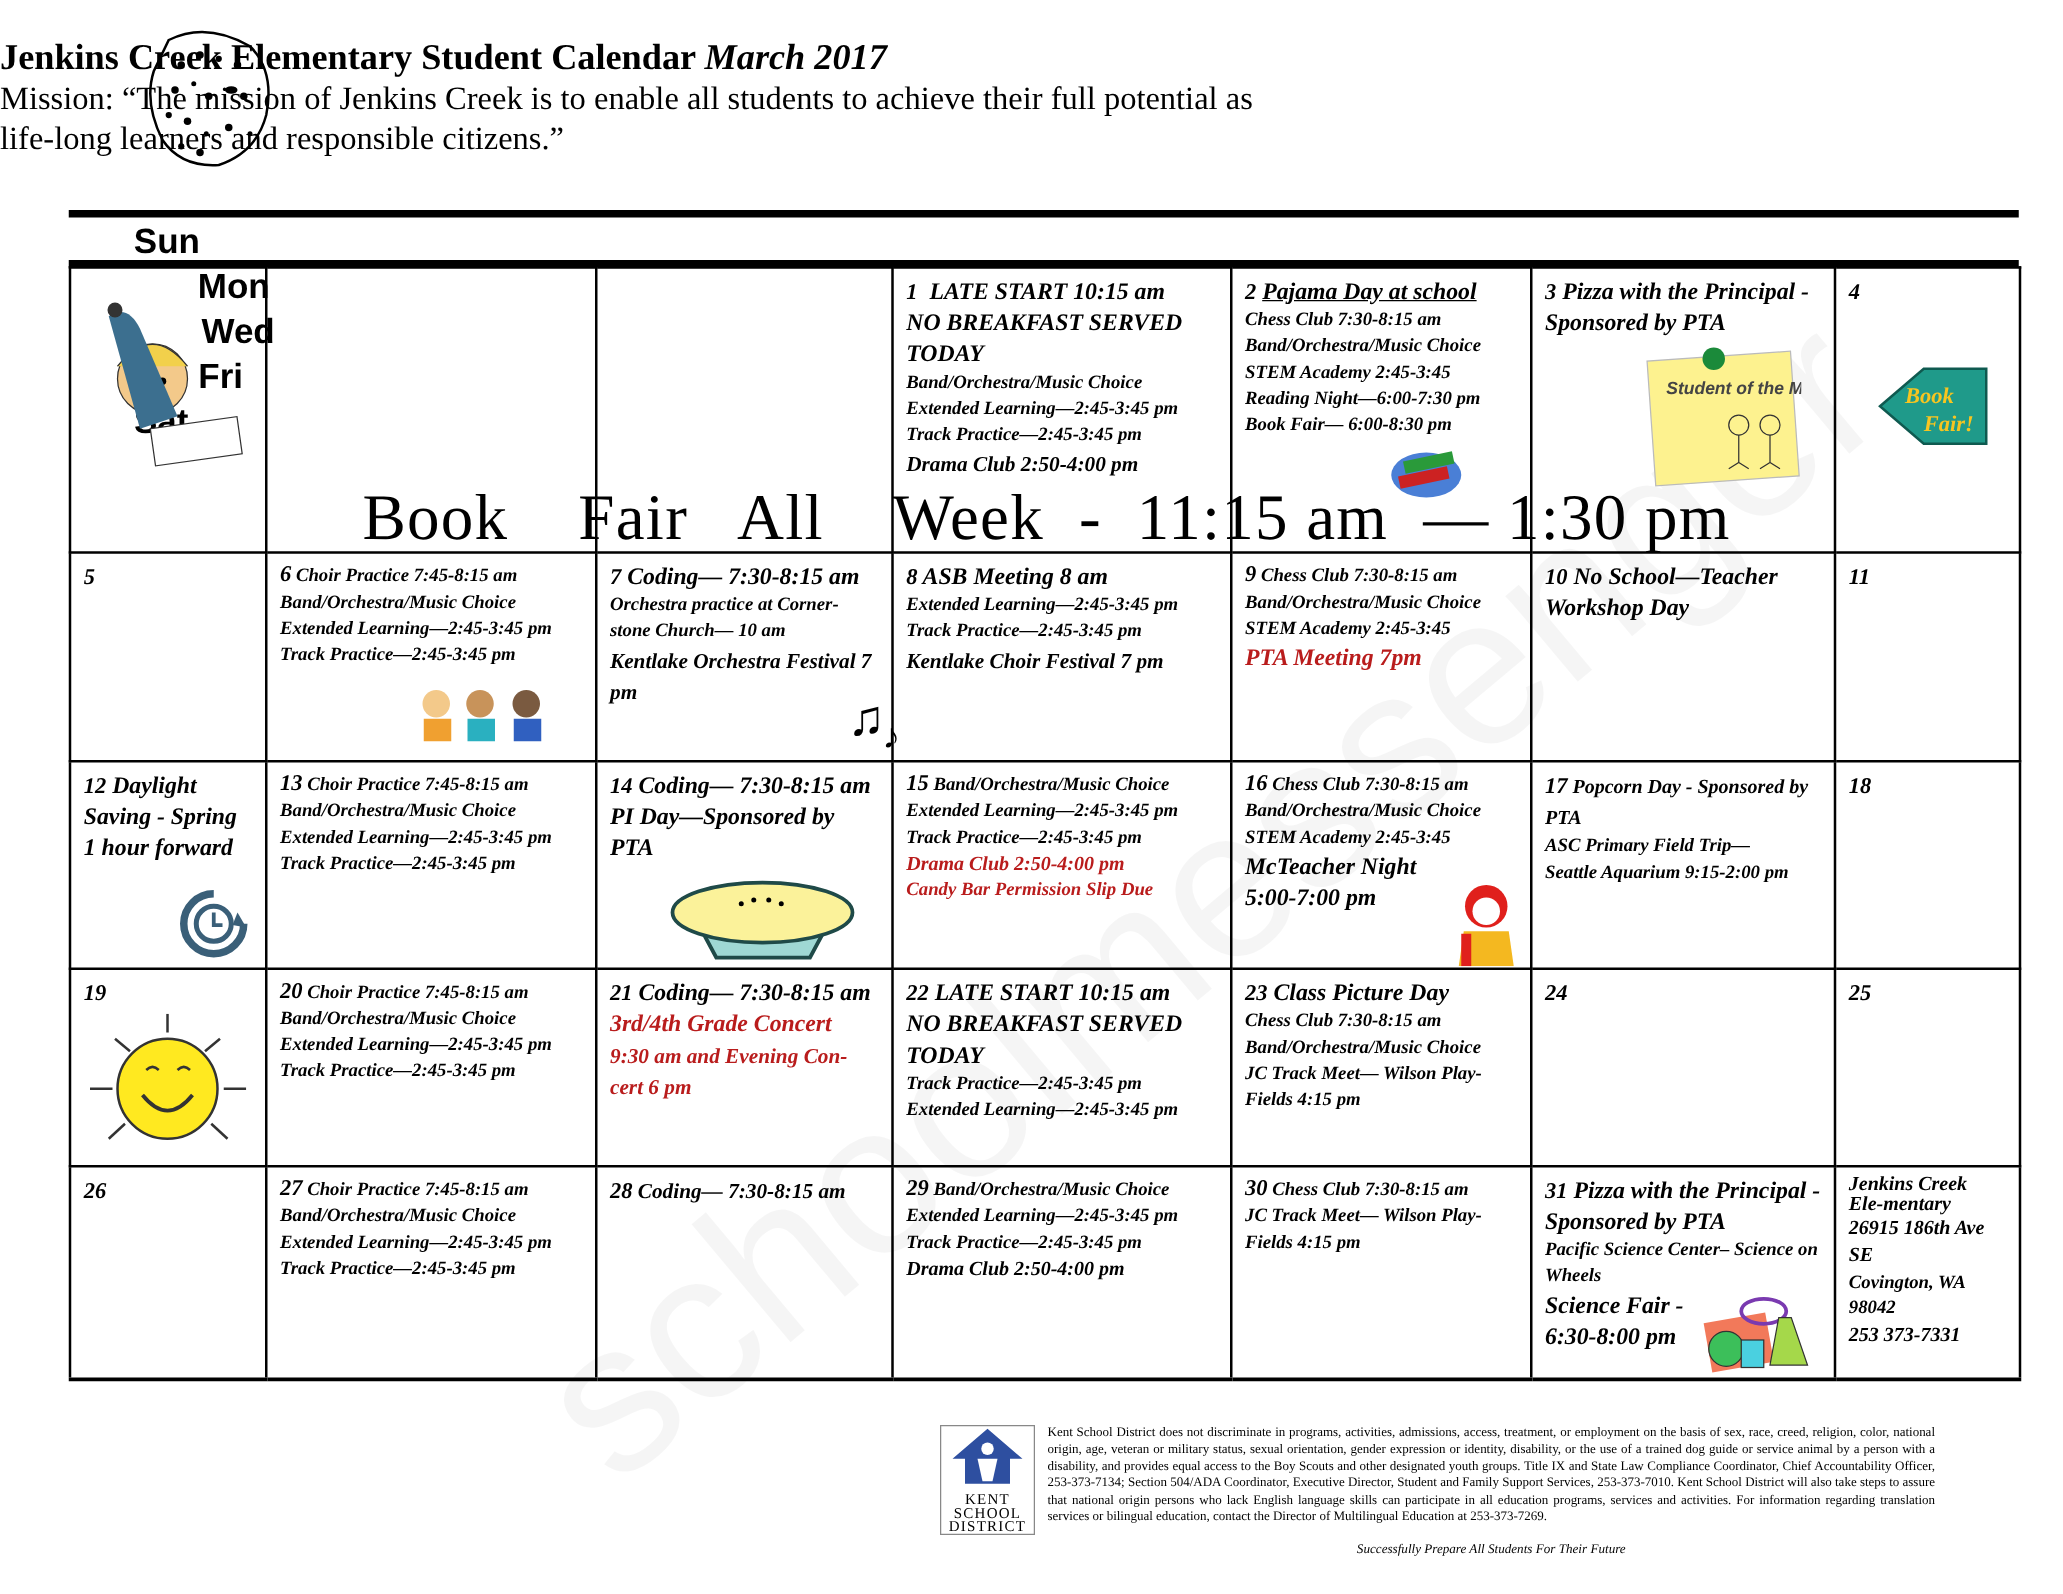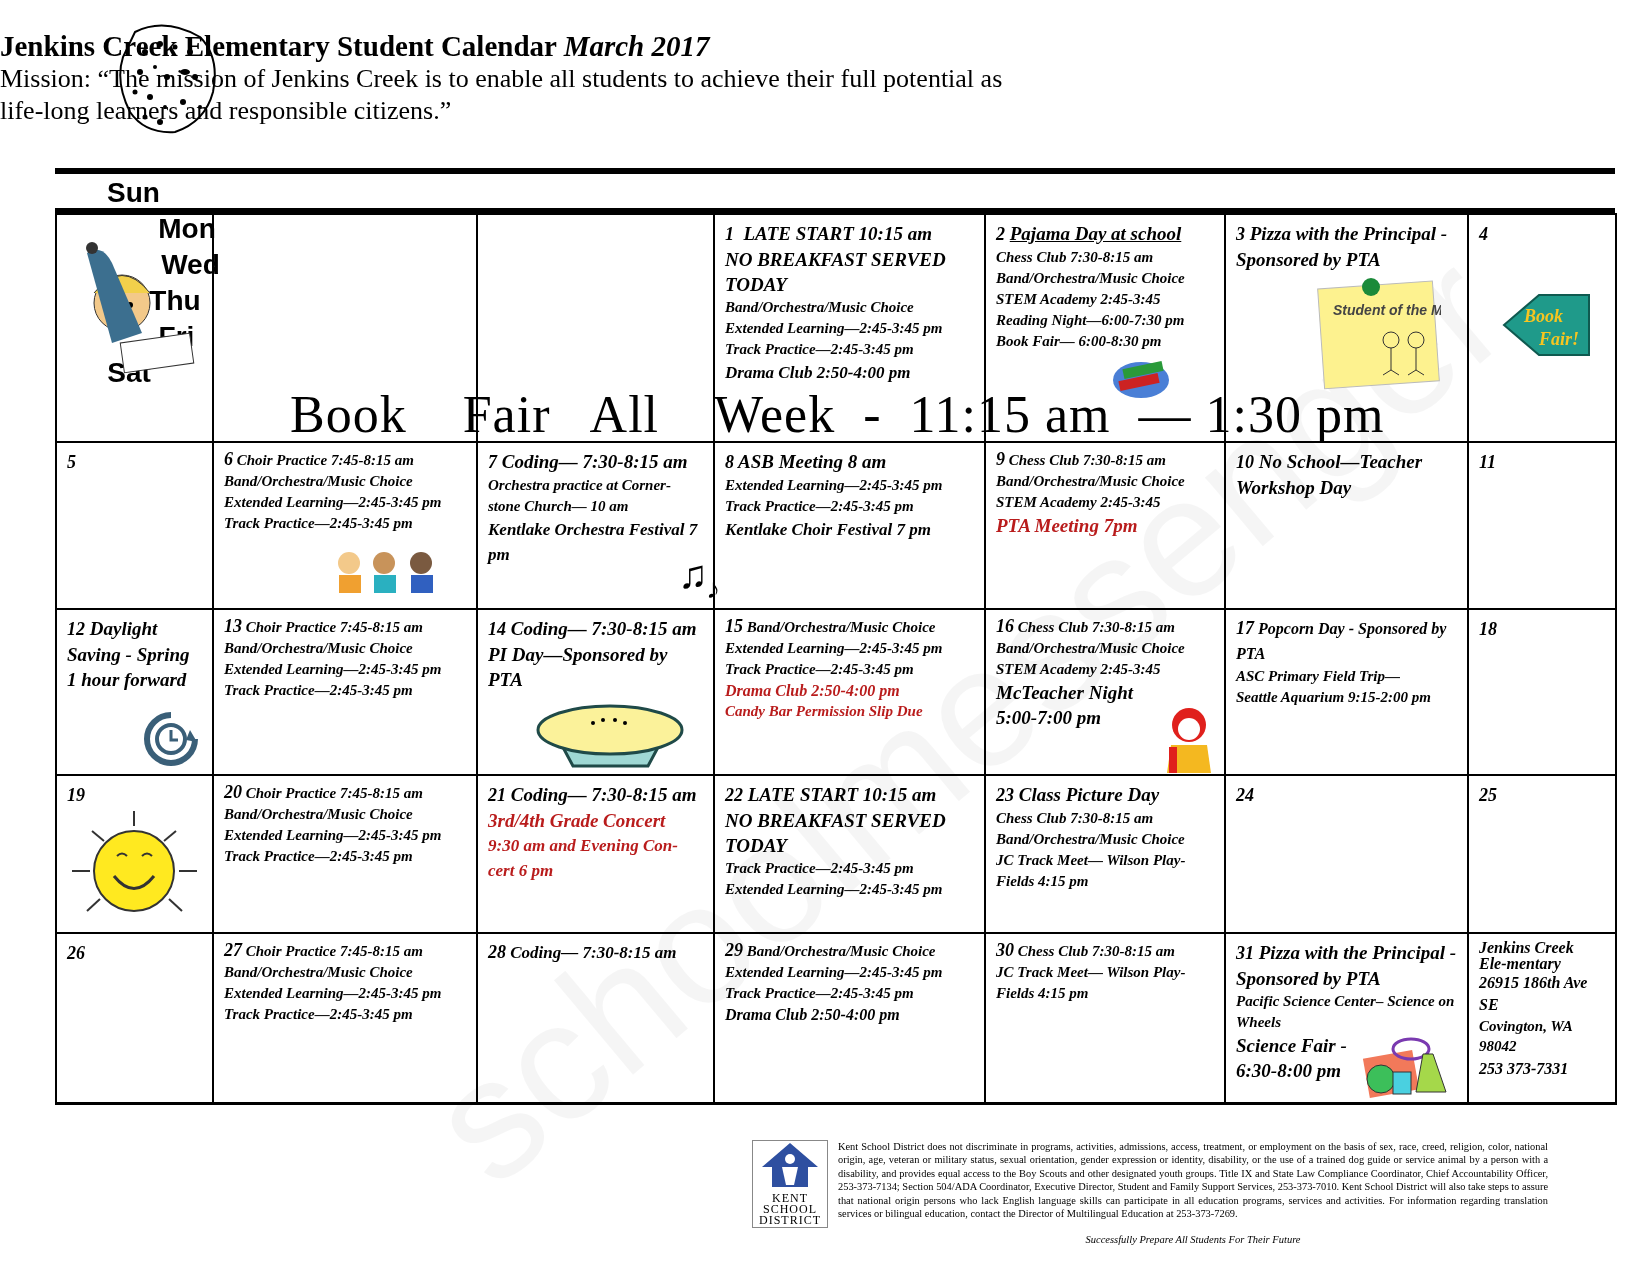--- a/index.html
+++ b/index.html
@@ -61,21 +61,20 @@
   </div>
   <div class="mission">Mission:  “The mission of Jenkins Creek is to enable all students to achieve their full potential as</div>
   <div class="mission">life-long learners and responsible citizens.”</div>
 </div>
 
 <div class="rule-top"></div>
 <div class="dayheads">
   <div style="width:157px">Sun</div>
   <div style="width:264px">Mon</div>
   <div style="width:271px">Wed</div>
-  <div style="width:240px">Thu</div>
   <div style="width:243px">Fri</div>
   <div style="width:148px">Sat</div>
 </div>
 <div class="rule-mid"></div>
 
 <div class="watermark">schoolmessenger</div>
 
 <table class="cal">
   <colgroup>
     <col style="width:157px">

